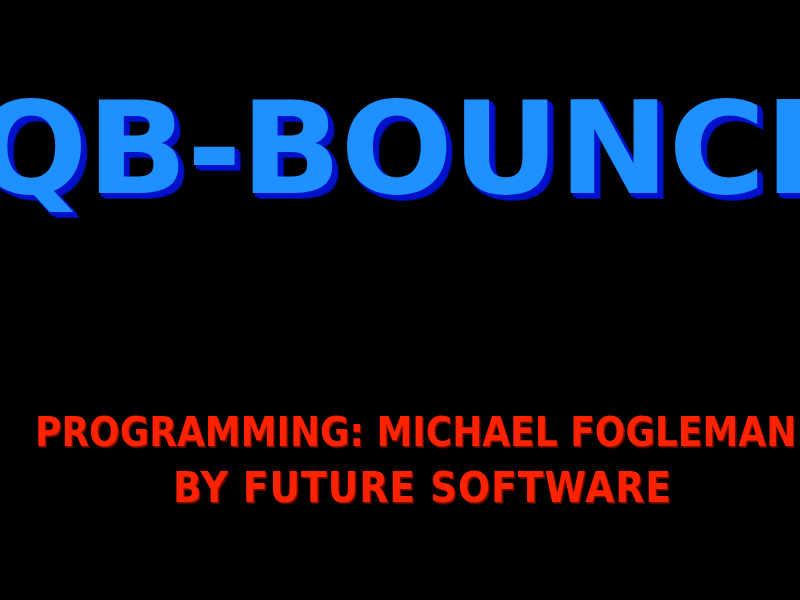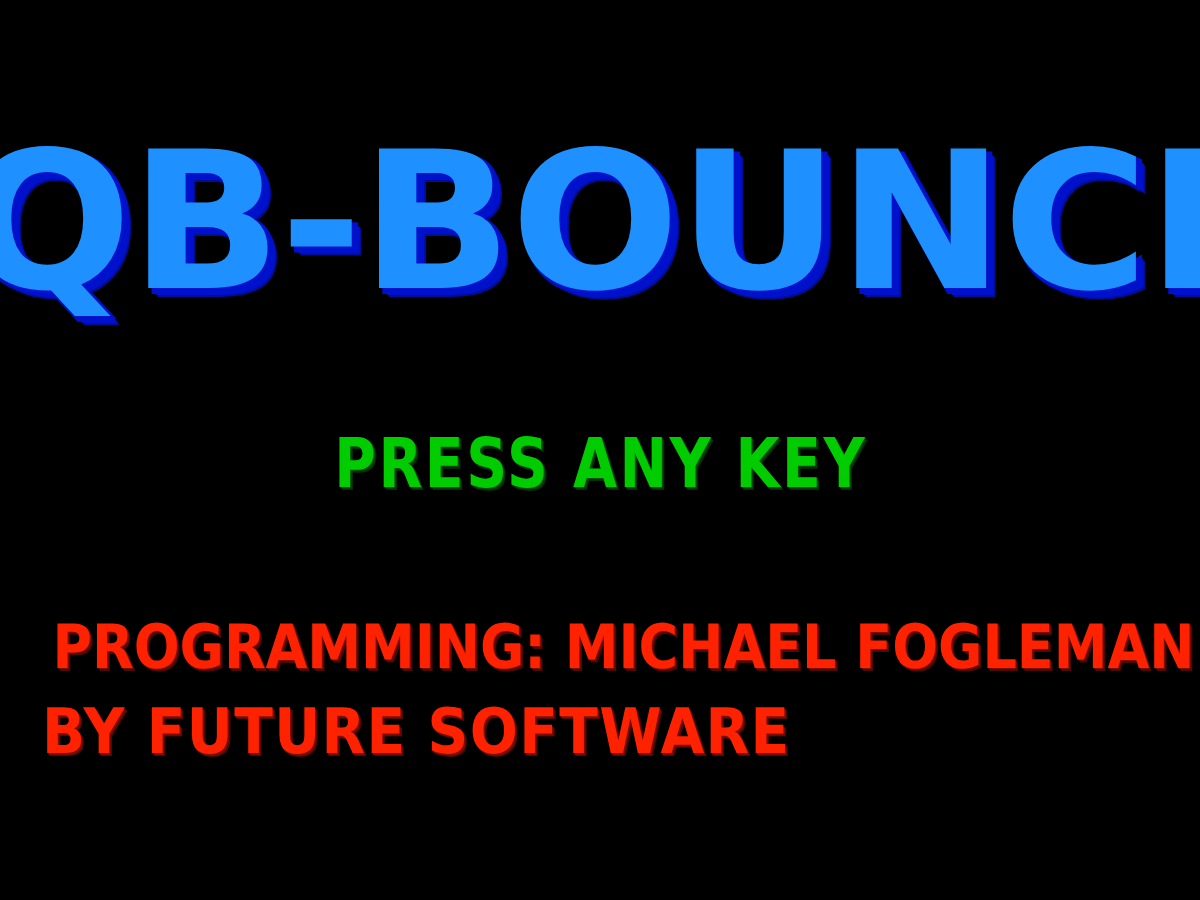--- a/index.html
+++ b/index.html
@@ -71,21 +71,21 @@
     transform-origin: center center;
     white-space: nowrap;
   }
 
   
   .credits {
     position: absolute;
     left: 0;
     top: 412px;
     width: 700px;
-    text-align: left;
+    text-align: right;
   }
 
   .credit-line {
     display: block;
     font-family: "DejaVu Sans", sans-serif;
     font-weight: bold;
     color: #FF2200;
     text-shadow:
       1px 1px 0 #7a0f00,
       2px 2px 0 #4d0a00;
@@ -110,22 +110,19 @@
 </style>
 </head>
 <body>
 
 <div id="screen">
 
   <div class="title-row">
     <span class="title-text">QB-BOUNCE</span>
   </div>
 
-  <div class="prompt-row">
-    <span class="prompt-text">PRESS ANY KEY</span>
-  </div>
 
   <div class="credits">
     <span class="credit-line credit-line-1">PROGRAMMING: MICHAEL FOGLEMAN</span>
     <span class="credit-line credit-line-2">BY FUTURE SOFTWARE</span>
   </div>
 
 </div>
 
 </body></html>

